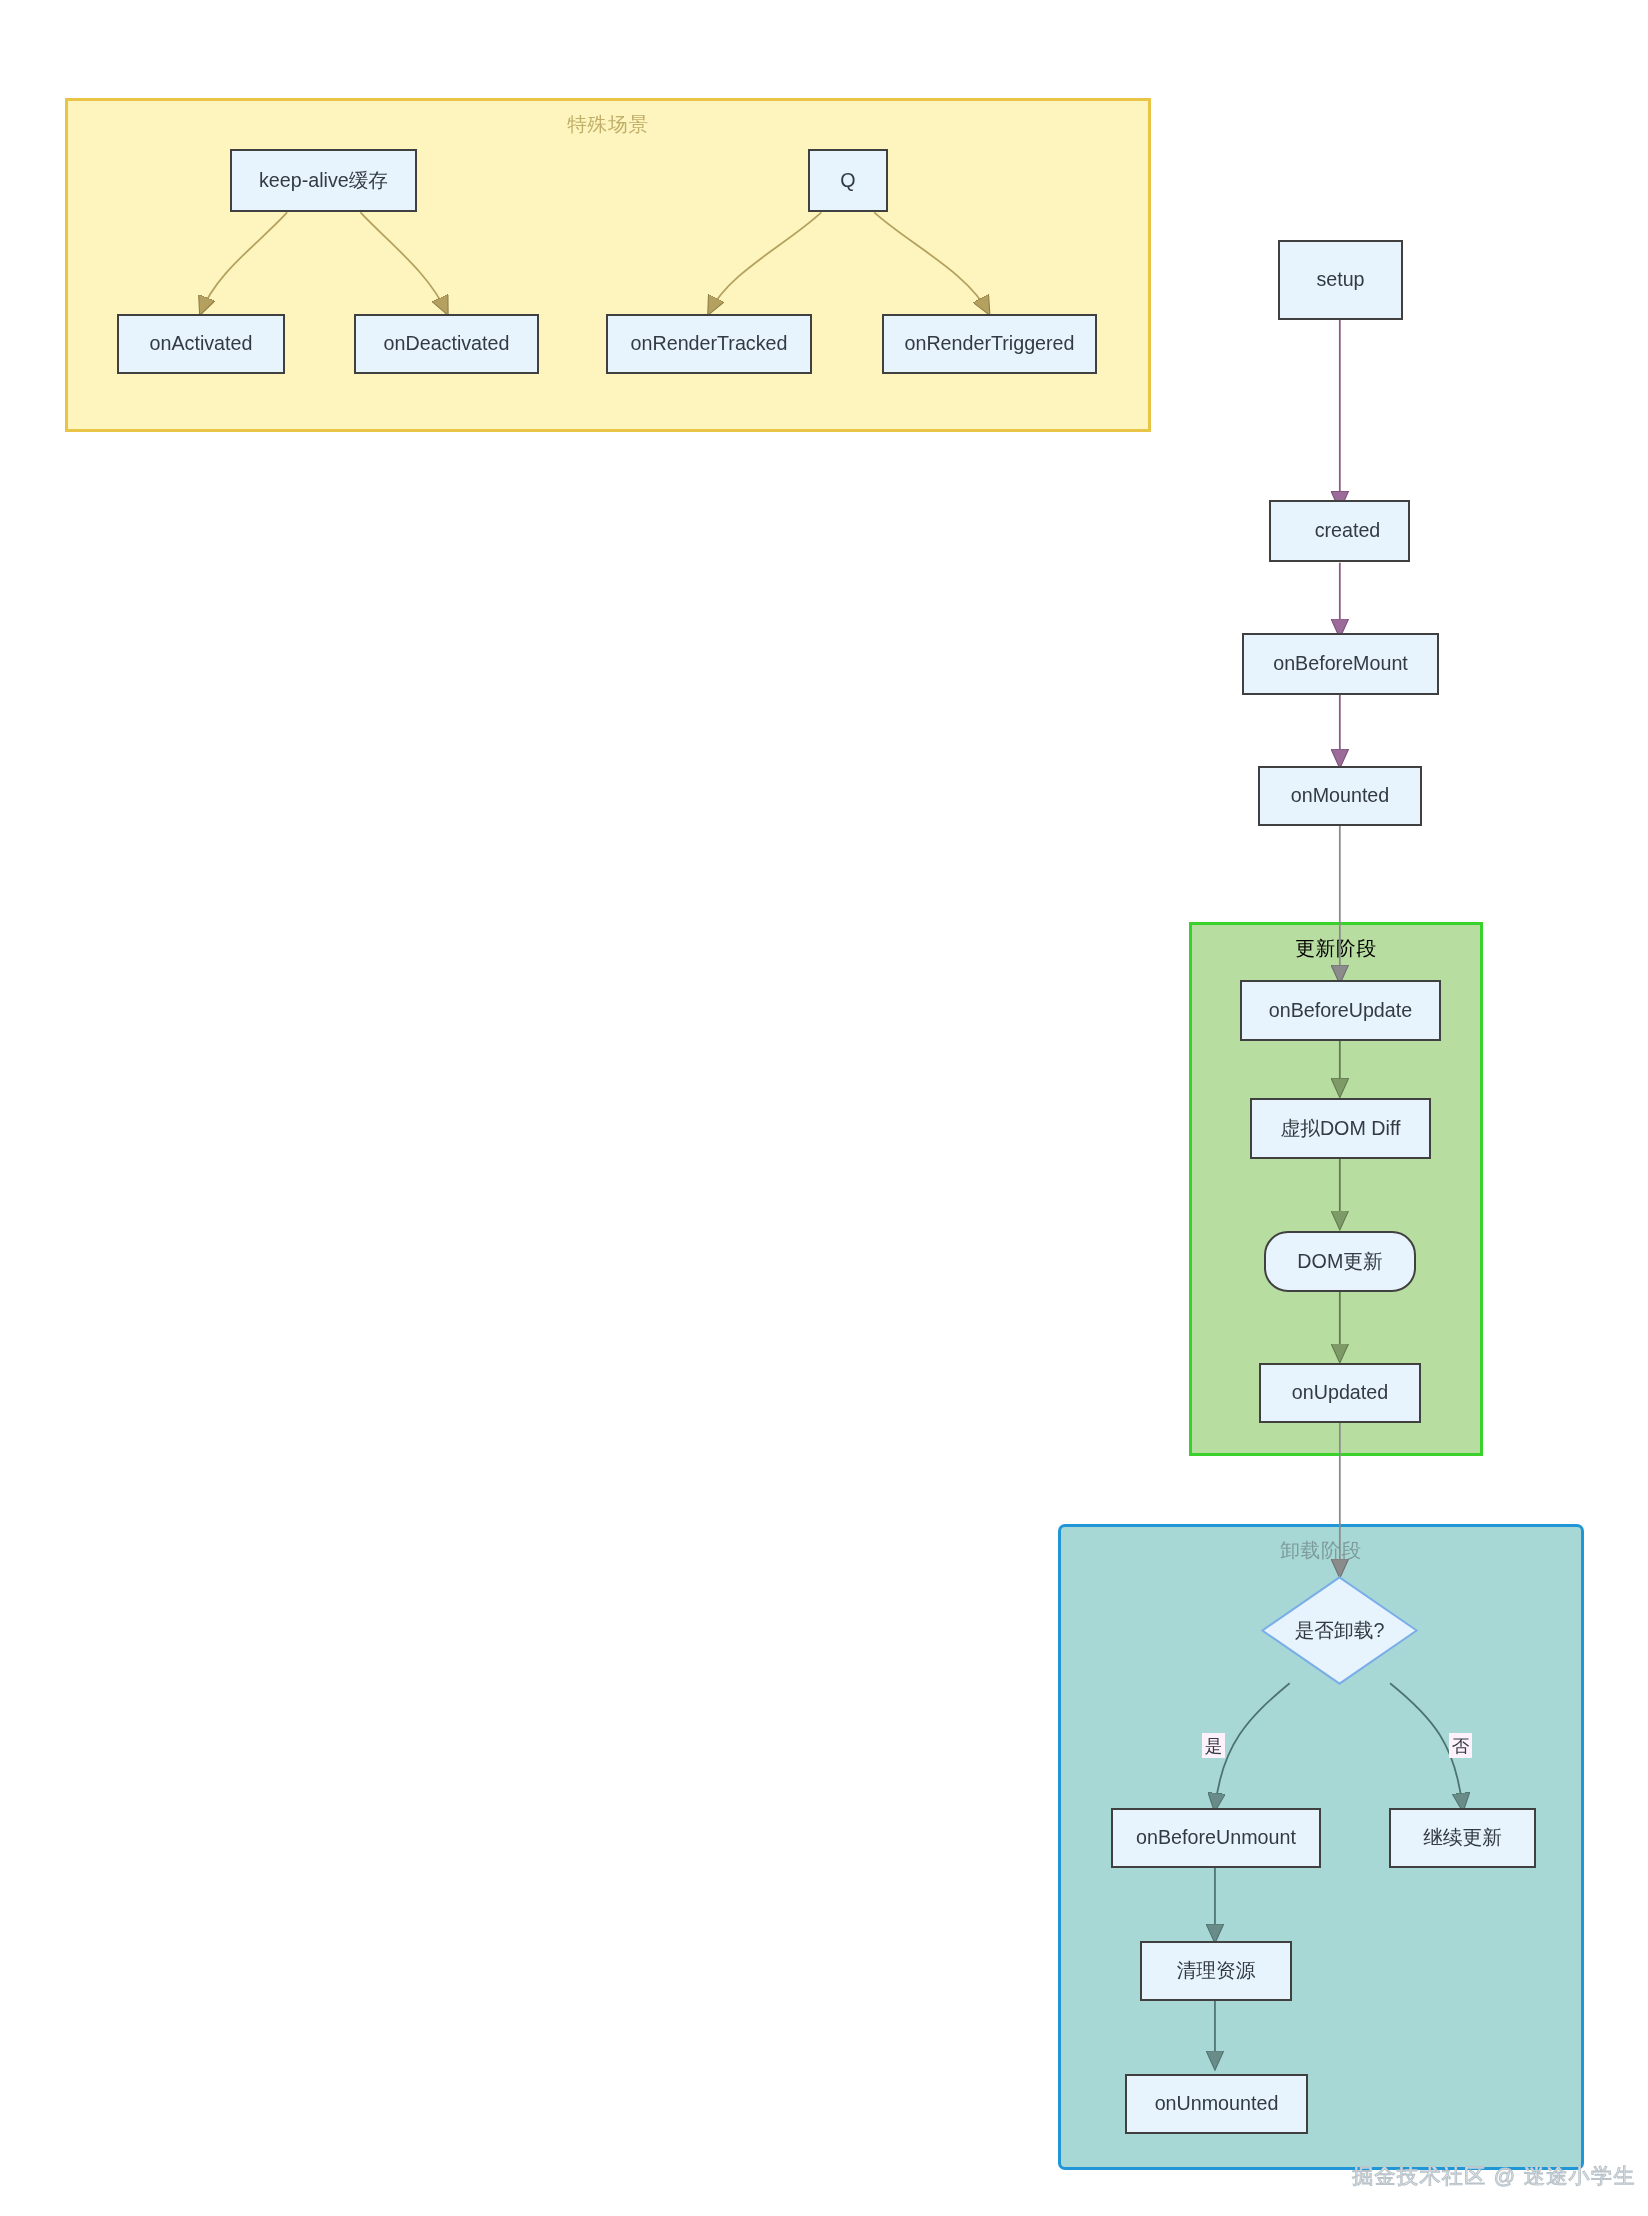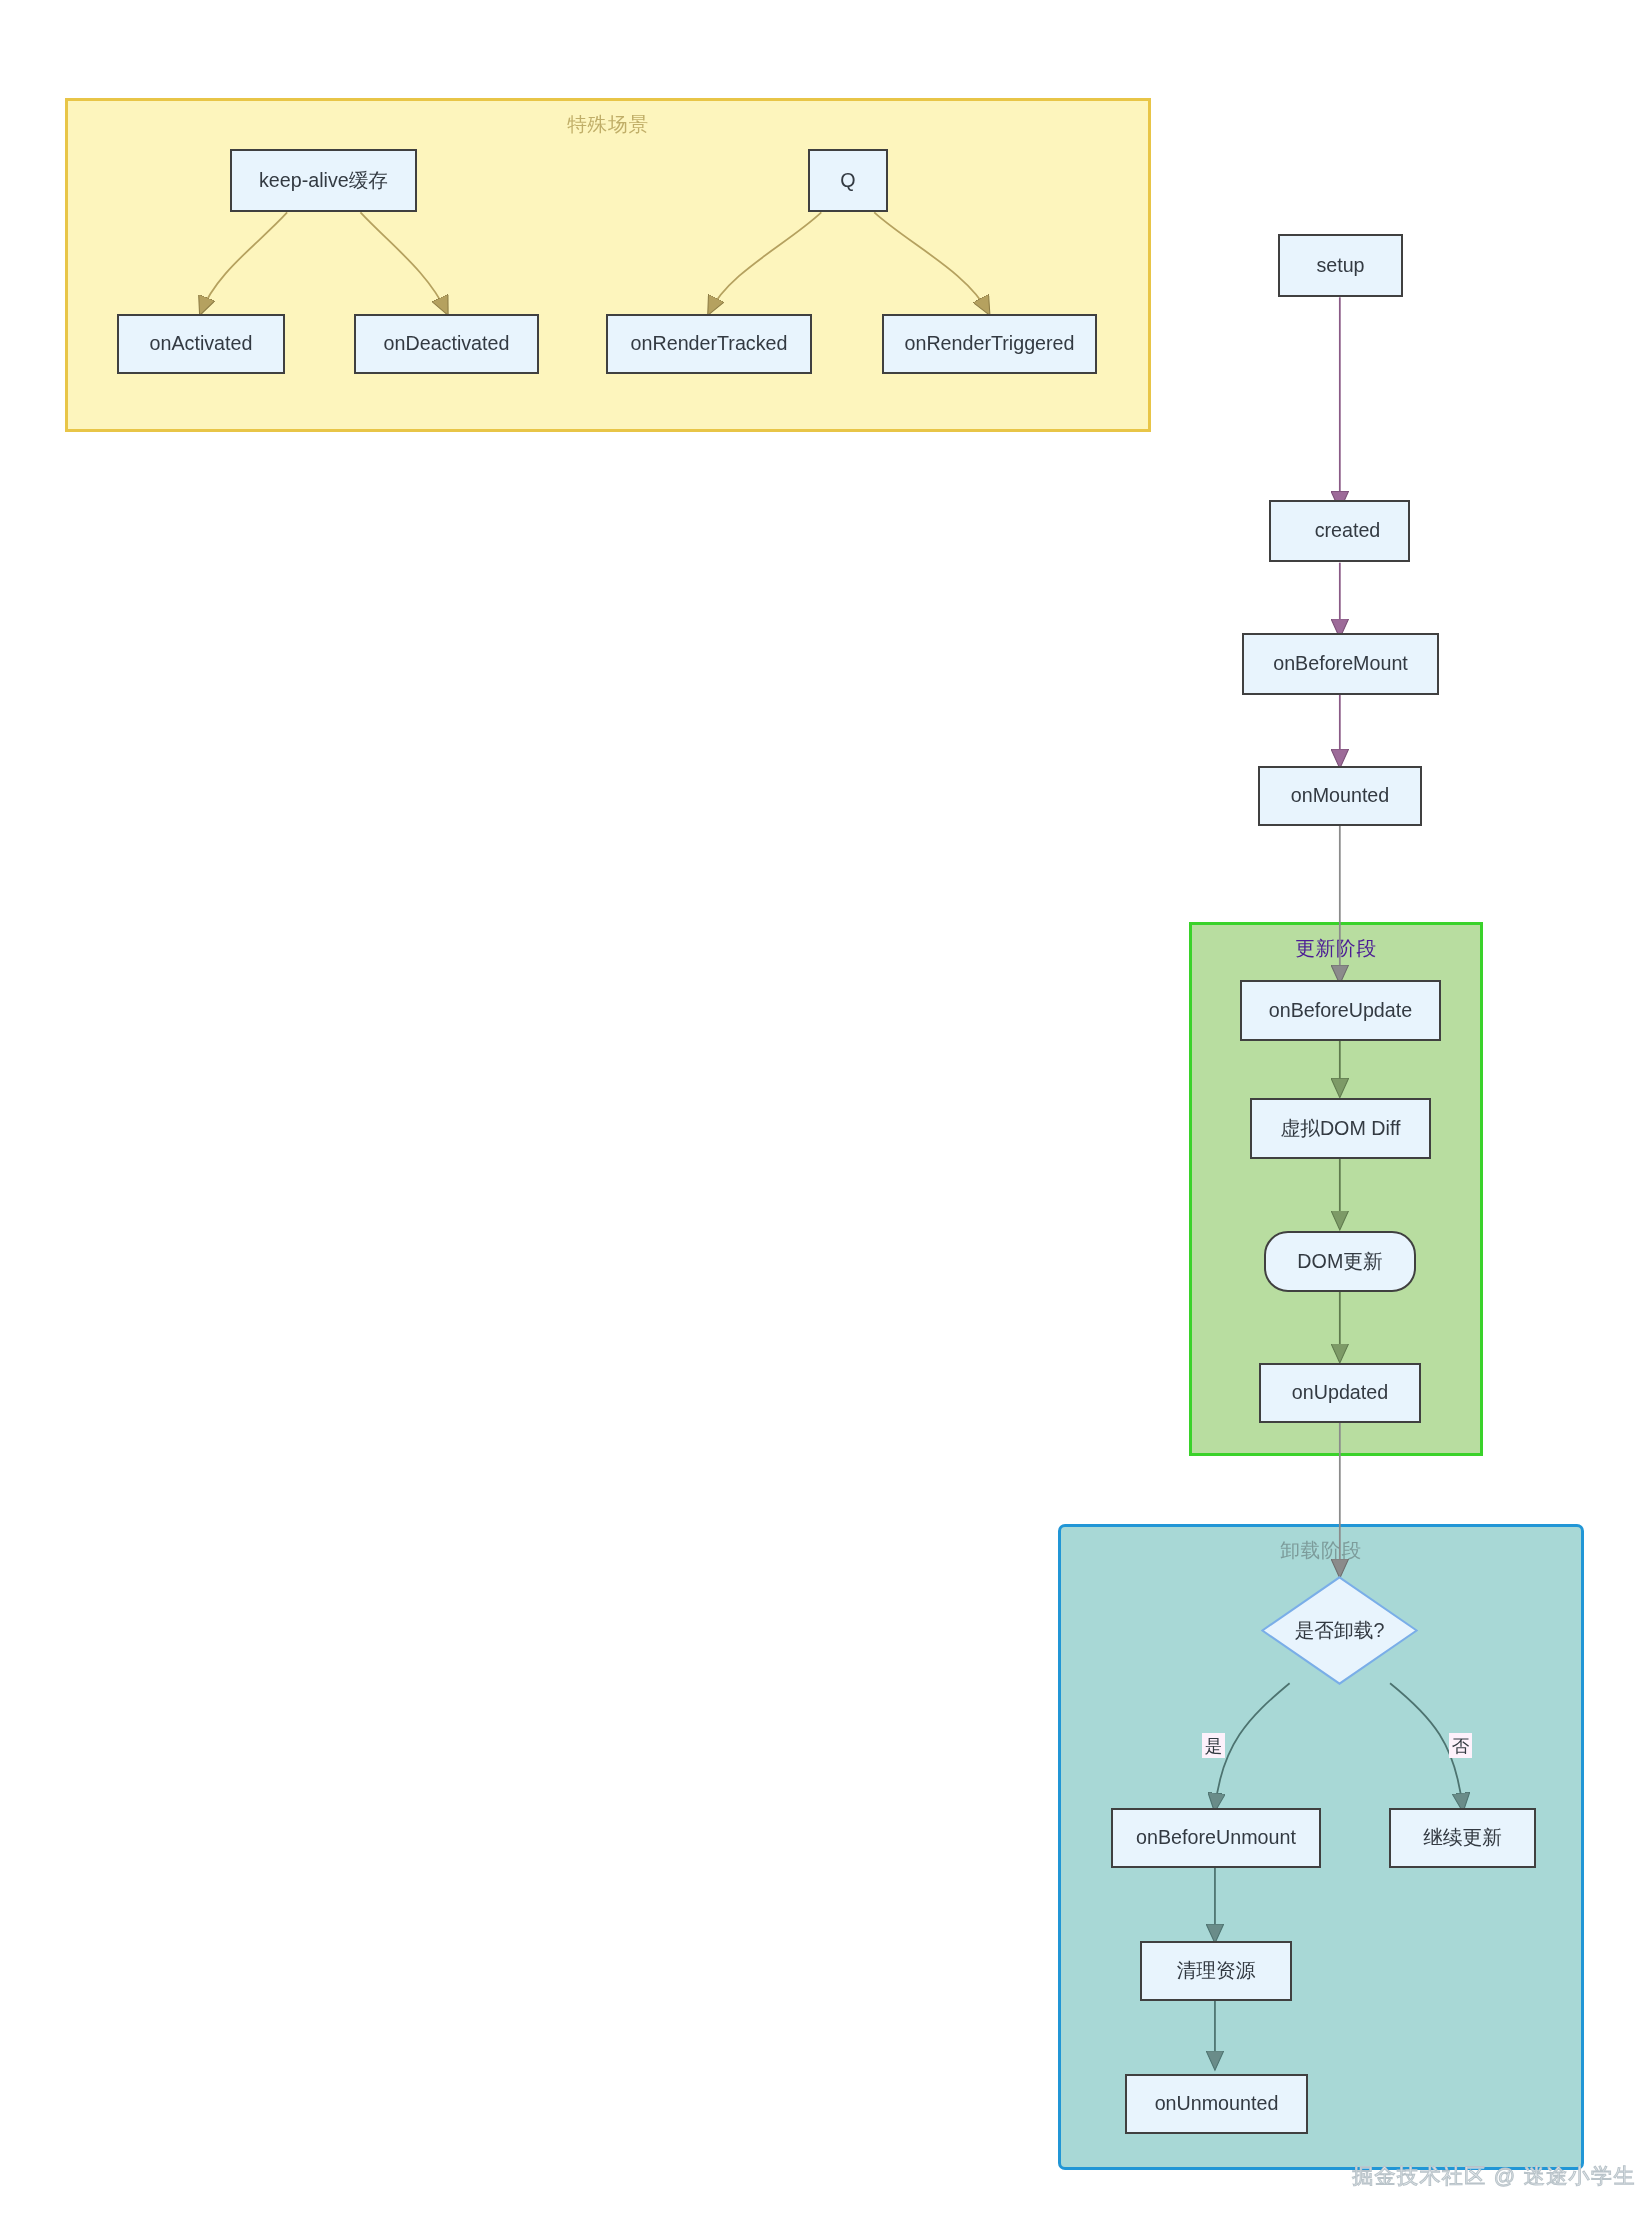--- a/index.html
+++ b/index.html
@@ -56,21 +56,21 @@
     border-color: #f2706b;
   }
   #cluster-create .cluster-title { color: #9b7a9a; }
 
   #cluster-update {
     left: 1189px; top: 922px;
     width: 294px;  height: 534px;
     background: #b8dda0;
     border-color: #3ad22a;
   }
-  #cluster-update .cluster-title { color: #4c1d95; }
+  #cluster-update .cluster-title { color: #000000; }
 
   #cluster-unmount {
     left: 1058px; top: 1524px;
     width: 526px;  height: 646px;
     background: #a8d8d6;
     border-color: #2196d6;
     border-radius: 7px;
   }
   #cluster-unmount .cluster-title { color: #7d9c9b; }
 
@@ -217,21 +217,21 @@
   <div class="node" style="left:808px; top:149px; width:80px; height:63px;">Q</div>
 
   <div class="node" style="left:117px; top:314px; width:168px; height:60px;">onActivated</div>
 
   <div class="node" style="left:354px; top:314px; width:185px; height:60px;">onDeactivated</div>
 
   <div class="node" style="left:606px; top:314px; width:206px; height:60px;">onRenderTracked</div>
 
   <div class="node" style="left:882px; top:314px; width:215px; height:60px;">onRenderTriggered</div>
 
-  <div class="node" style="left:1278px; top:234px; width:125px; height:63px;">setup</div>
+  <div class="node" style="left:1278px; top:240px; width:125px; height:80px;">setup</div>
 
   <div class="node" style="left:1269px; top:500px; width:141px; height:62px;padding-left:16px;">created</div>
 
   <div class="node" style="left:1242px; top:633px; width:197px; height:62px;">onBeforeMount</div>
 
   <div class="node" style="left:1258px; top:766px; width:164px; height:60px;">onMounted</div>
 
   <div class="node" style="left:1240px; top:980px; width:201px; height:61px;">onBeforeUpdate</div>
 
   <div class="node" style="left:1250px; top:1098px; width:181px; height:61px;">虚拟DOM Diff</div>

